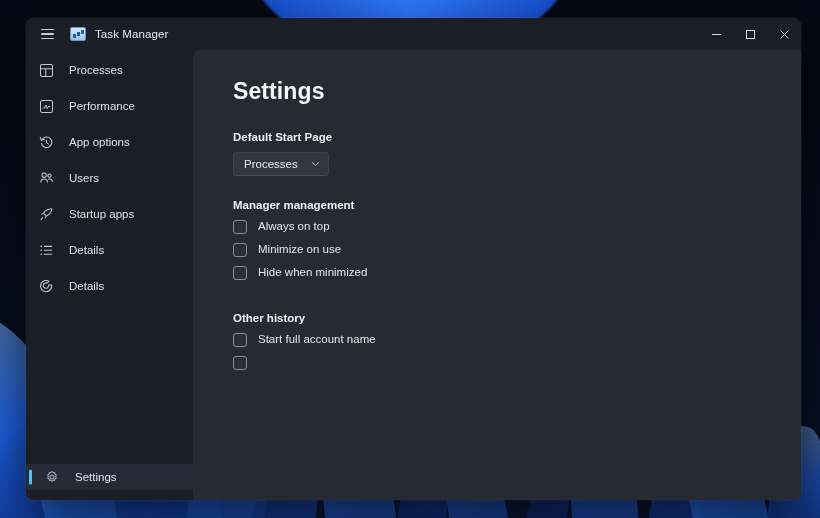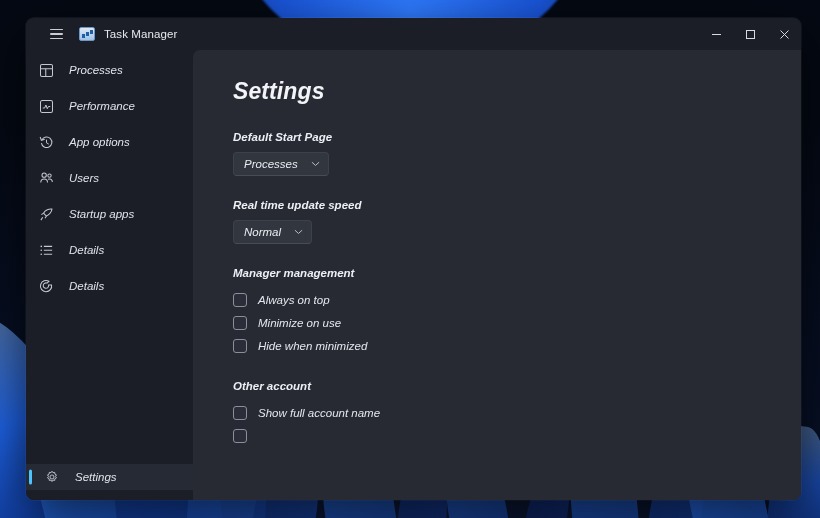--- a/index.html
+++ b/index.html
@@ -56,21 +56,20 @@
 
   
   #titlebar {
     height: 32px;
     flex: 0 0 32px;
     display: flex;
     align-items: center;
     background: #1b1e26;
     position: relative;
     z-index: 3;
-    padding-left: 9px;
   }
   #hamburger {
     width: 30px; height: 32px;
     display: flex; flex-direction: column;
     align-items: center; justify-content: center;
     gap: 3px;
     margin-left: 6px;
     cursor: pointer;
   }
   #hamburger span { display: block; width: 13px; height: 1.5px; background: #c8ccd4; border-radius: 1px; }
@@ -99,21 +98,21 @@
 
   #wincontrols { margin-left: auto; display: flex; height: 32px; }
   .wc {
     width: 34px; height: 32px;
     display: flex; align-items: center; justify-content: center;
     cursor: default;
   }
   .wc svg { display: block; }
 
   
-  #body { flex: 1; display: flex; min-height: 0; position: relative; font-style: italic; }
+  #body { flex: 1; display: flex; min-height: 0; position: relative; }
 
   
   #sidebar {
     width: 167px;
     flex: 0 0 167px;
     background: #1b1e26;
     display: flex;
     flex-direction: column;
     padding-top: 2px;
     position: relative;
@@ -206,21 +205,20 @@
   }
   .dropdown .dd-chevron {
     margin-left: 13px;
     color: #b9bec8;
     display: flex; align-items: center;
   }
 
   
   .check-row {
     display: flex;
-    align-items: center;
     height: 23px;
     margin-bottom: 0px;
     cursor: pointer;
     width: fit-content;
   }
   .checkbox {
     width: 14px; height: 14px;
     flex: 0 0 14px;
     border: 1px solid #8a8f99;
     border-radius: 3px;
@@ -393,56 +391,45 @@
           <div class="dropdown">
             <span class="dd-value">Processes</span>
             <span class="dd-chevron">
               <svg width="9" height="6" viewBox="0 0 10 6" fill="none" stroke="currentColor" stroke-width="1.1">
                   <polyline points="1,1 5,4.6 9,1"></polyline>
                 </svg>
             </span>
           </div>
         </div>
 
-        <div class="section tight">
-          <div class="group-label">Real time update speed</div>
-          <div class="dropdown">
-            <span class="dd-value">Normal</span>
-            <span class="dd-chevron">
-              <svg width="9" height="6" viewBox="0 0 10 6" fill="none" stroke="currentColor" stroke-width="1.1">
-                  <polyline points="1,1 5,4.6 9,1"></polyline>
-                </svg>
-            </span>
-          </div>
-        </div>
 
         <div class="section">
           <div class="group-label">Manager management</div>
           <div class="check-group">
             <div class="check-row">
               <span class="checkbox"></span>
               <span class="check-label">Always on top</span>
             </div>
             <div class="check-row">
               <span class="checkbox"></span>
               <span class="check-label">Minimize on use</span>
             </div>
             <div class="check-row">
               <span class="checkbox"></span>
               <span class="check-label">Hide when minimized</span>
             </div>
           </div>
         </div>
 
         <div class="section">
-          <div class="group-label">Other account</div>
+          <div class="group-label">Other history</div>
           <div class="check-group">
             <div class="check-row">
               <span class="checkbox"></span>
-              <span class="check-label">Show full account name</span>
+              <span class="check-label">Start full account name</span>
             </div>
             <div class="check-row">
               <span class="checkbox"></span>
             </div>
           </div>
         </div>
 
       </div>
     </div>
   </div>

